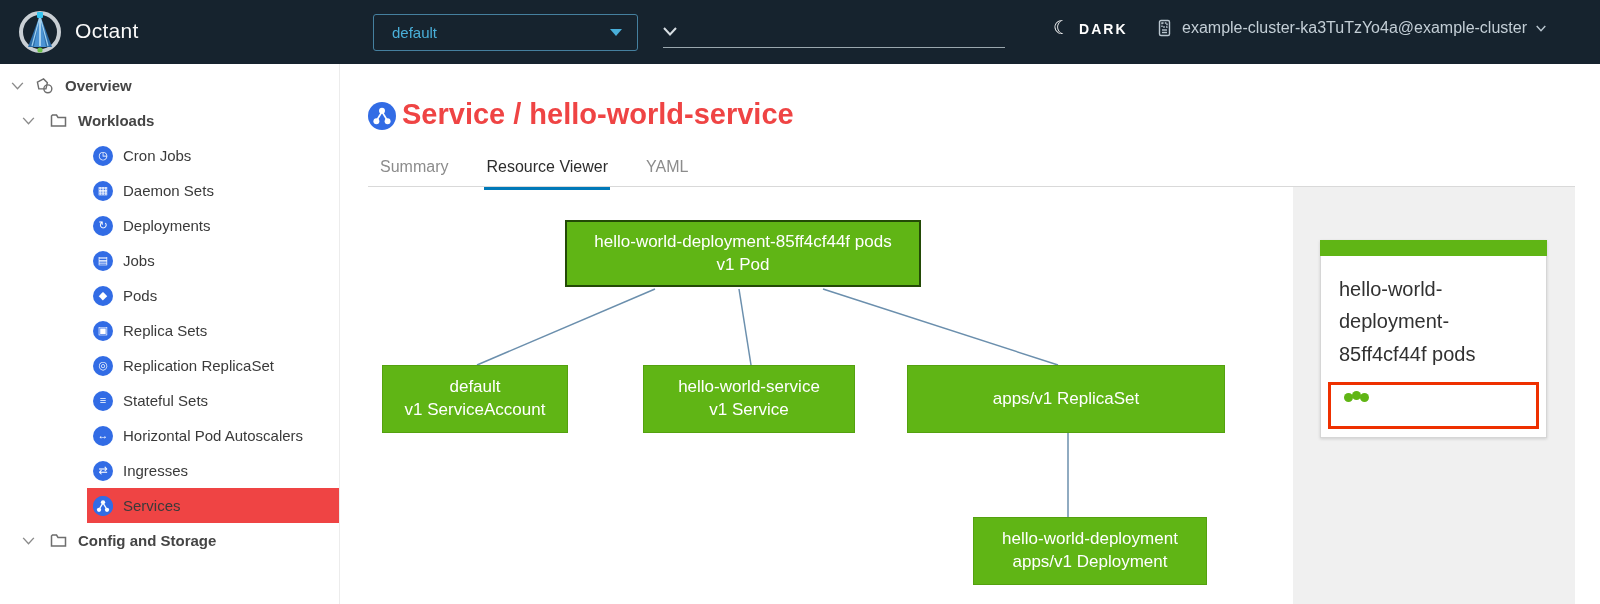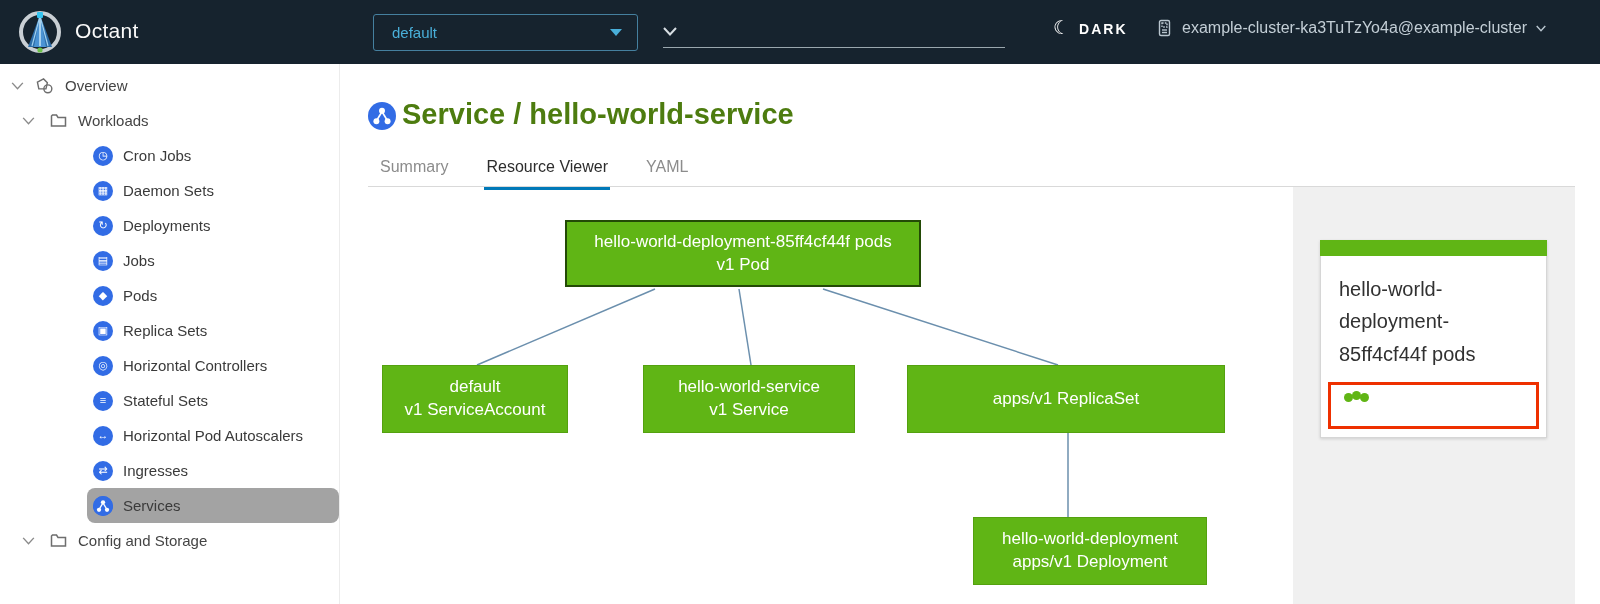--- a/index.html
+++ b/index.html
@@ -34,30 +34,30 @@
   .sidebar { position:absolute; left:0; top:64px; width:340px; height:540px;
     background:#fff; border-right:1px solid #ececec; padding-top:4px; }
   .nav-row { height:35px; display:flex; align-items:center; color:#3a3a3a; font-size:15px; }
   .nav-row.root { padding-left:10px; }
   .nav-row.group { padding-left:21px; }
   .nav-row.leaf { padding-left:87px; }
   .nav-row .chev { width:14px; display:flex; justify-content:center; margin-right:14px; }
   .nav-row.root .chev { margin-right:12px; }
   .grp-icon { width:18px; height:18px; margin-right:11px; display:flex; align-items:center; justify-content:center; }
   .nav-label { white-space:nowrap; }
-  .nav-row.root .nav-label, .nav-row.group .nav-label { font-weight:normal; color:#454545; }
+  .nav-row.root .nav-label, .nav-row.group .nav-label { font-weight:bold; color:#454545; }
   .leaf-link { display:flex; align-items:center; height:35px; flex:1; padding-left:6px; cursor:pointer; }
-  .leaf-link.selected { background:#a3a3a3;border-radius:8px; }
+  .leaf-link.selected { background:#ef4444; }
   .res-icon { width:20px; height:20px; border-radius:50%; background:#326ce5; color:#fff;
     display:flex; align-items:center; justify-content:center; font-size:11px; line-height:1;
     margin-right:10px; flex:0 0 20px; }
 
   
   .main-title-icon { position:absolute; left:368px; top:102px; width:28px; height:28px; }
-  .page-title { position:absolute; left:402px; top:98px; font-size:29px; color:#4d7c0f; }
+  .page-title { position:absolute; left:402px; top:98px; font-size:29px; color:#ef4444; }
   .tabs { position:absolute; left:378px; top:152px; display:flex; gap:34px; }
   .tab { font-size:16px; color:#8c8c8c; padding:6px 2px 11px 2px; cursor:pointer; }
   .tab.active { color:#2d2d2d; border-bottom:3px solid #0079b8; }
   .tabs-rule { position:absolute; left:368px; top:186px; width:1207px; height:1px; background:#d9d9d9; }
 
   
   .edges { position:absolute; left:0; top:0; width:1600px; height:604px; pointer-events:none; }
   .gnode { position:absolute; background:#60b515; color:#fff; display:flex; flex-direction:column;
     align-items:center; justify-content:center; text-align:center; font-size:17px; line-height:1.35;
     border:1px solid #54a10f; cursor:pointer; }
@@ -194,21 +194,21 @@
     </div>
     <div class="nav-row leaf">
       <span class="leaf-link">
         <span class="res-icon">▣</span>
         <span class="nav-label">Replica Sets</span>
         </span>
     </div>
     <div class="nav-row leaf">
       <span class="leaf-link">
         <span class="res-icon">◎</span>
-        <span class="nav-label">Horizontal Controllers</span>
+        <span class="nav-label">Replication ReplicaSet</span>
         </span>
     </div>
     <div class="nav-row leaf">
       <span class="leaf-link">
         <span class="res-icon">≡</span>
         <span class="nav-label">Stateful Sets</span>
         </span>
     </div>
 
 

